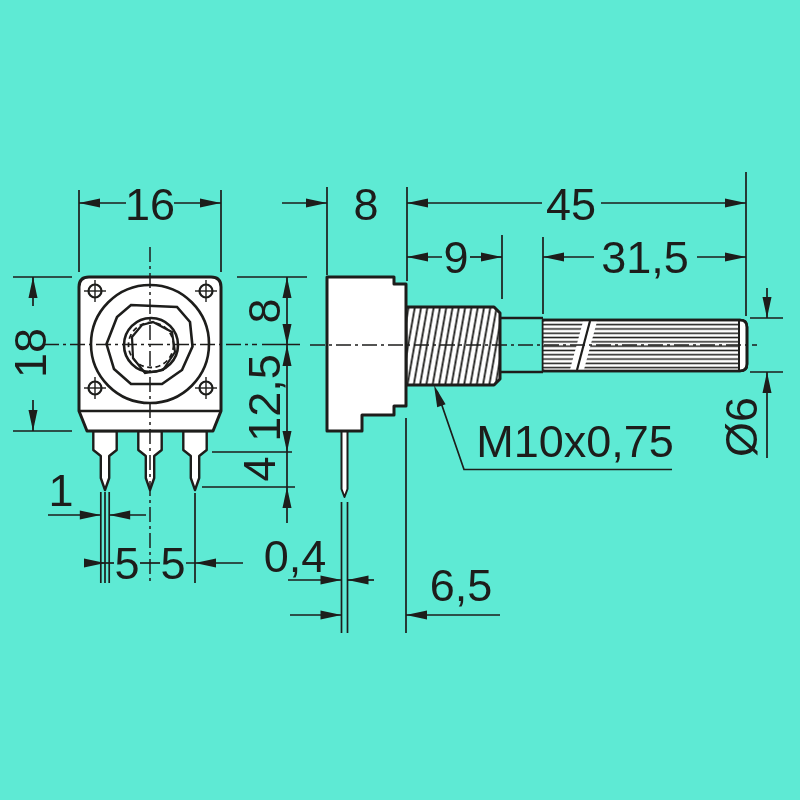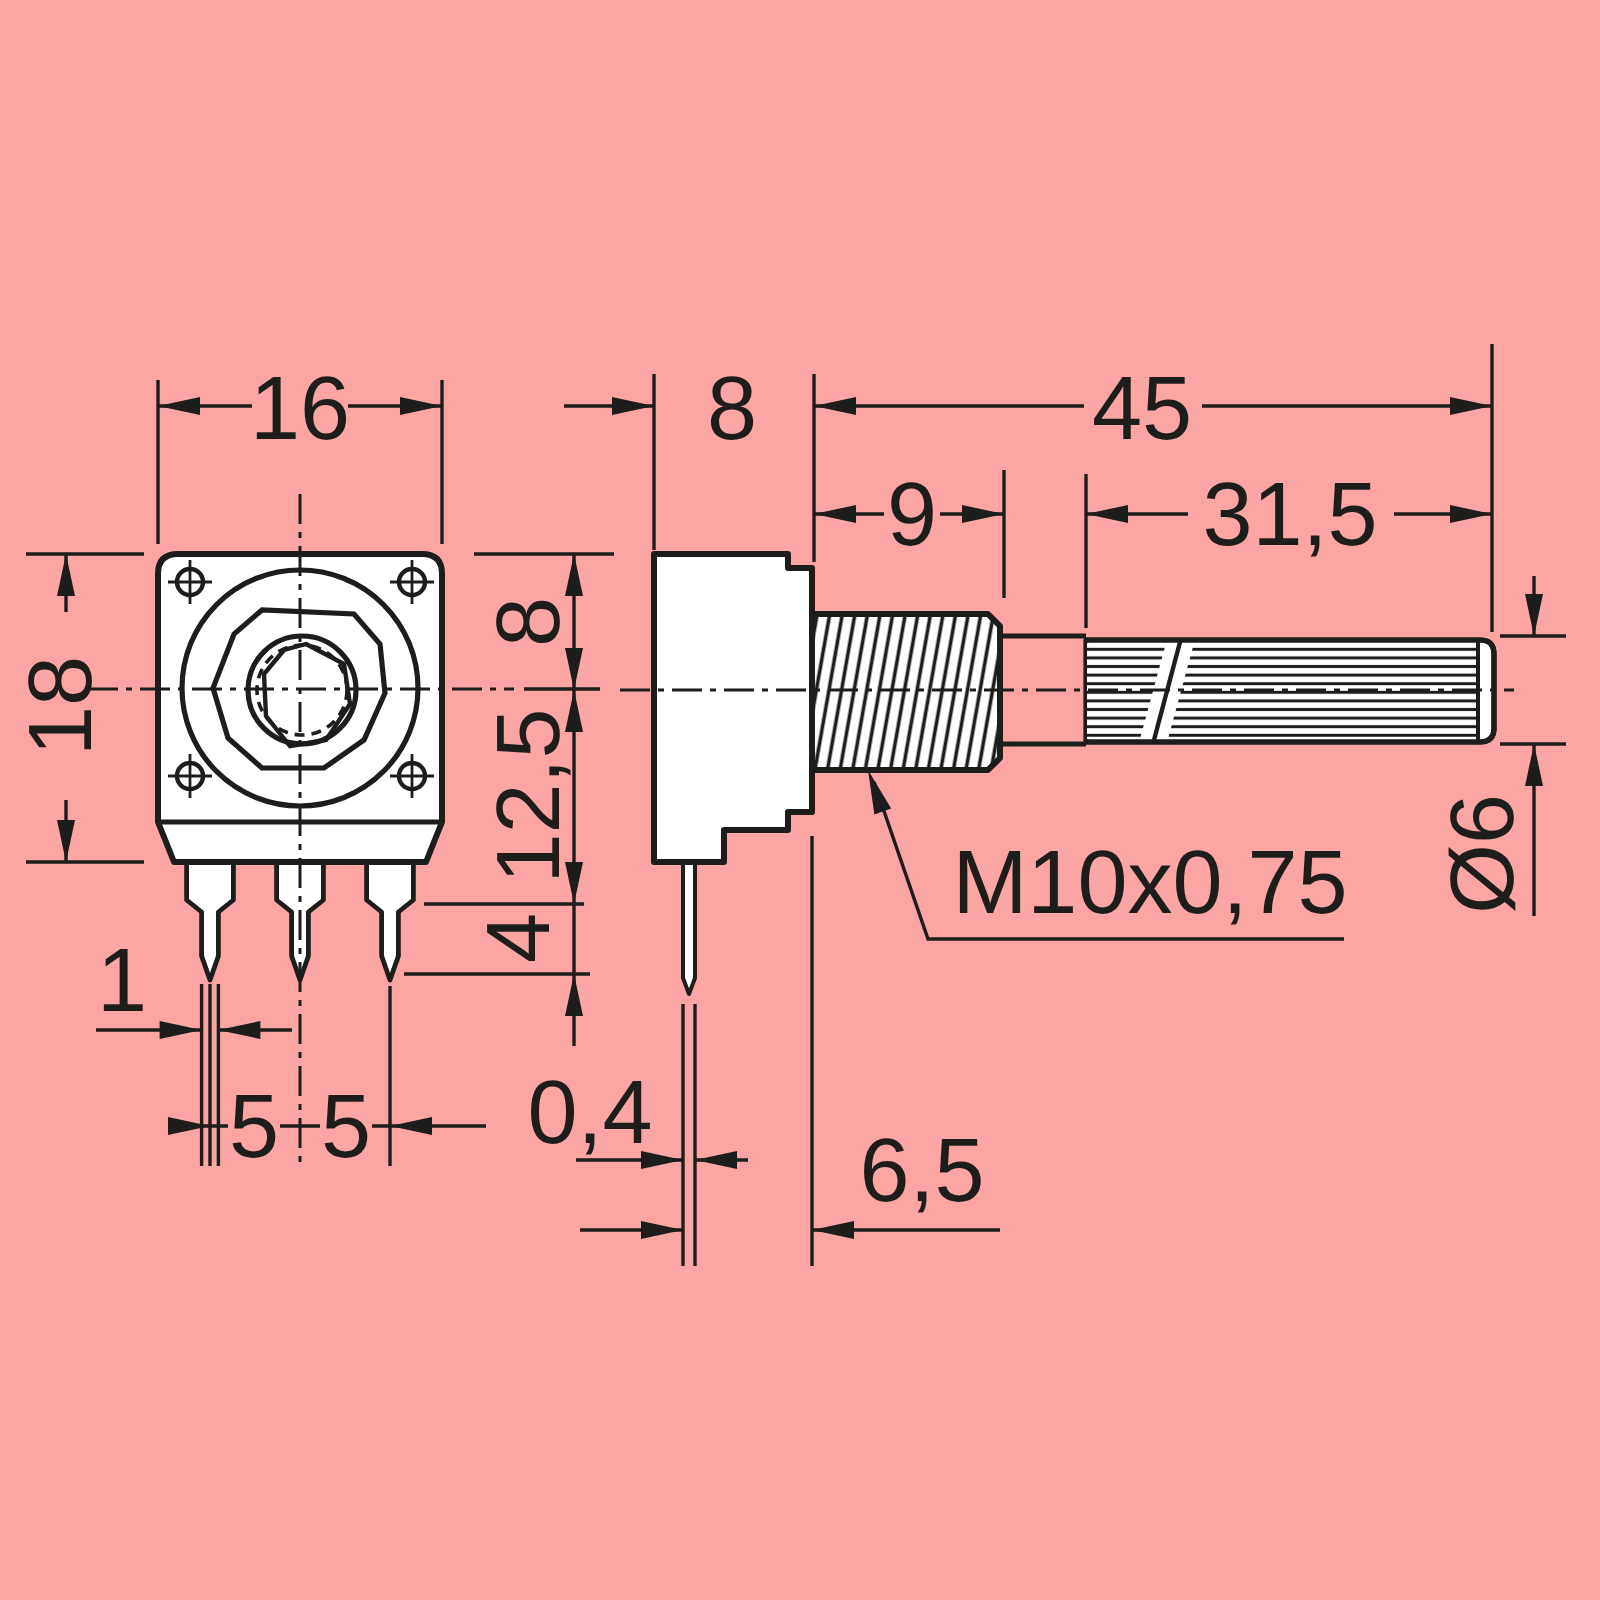--- a/index.html
+++ b/index.html
@@ -1,16 +1,16 @@
 <!DOCTYPE html>
 <html><head>
 <meta charset="utf-8">
 <style>
   html,body{margin:0;padding:0;background:#ffffff;}
-  .stage{width:800px;height:800px;background:#fca5a5;position:relative;overflow:hidden;}
+  .stage{width:800px;height:800px;background:#5eead4;position:relative;overflow:hidden;}
   svg{display:block;}
   .outline{fill:#ffffff;stroke:#1d1d1b;stroke-width:3;stroke-linejoin:round;}
   .mid{fill:none;stroke:#1d1d1b;stroke-width:2.6;}
   .thin{fill:none;stroke:#1d1d1b;stroke-width:1.7;}
   .hair{fill:none;stroke:#1d1d1b;stroke-width:1.4;}
   .cl{fill:none;stroke:#1d1d1b;stroke-width:1.5;stroke-dasharray:15 4 3 4;}
   .dash{fill:none;stroke:#1d1d1b;stroke-width:1.8;stroke-dasharray:5 3.5;}
   .ah{fill:#1d1d1b;stroke:none;}
   text{font-family:"Liberation Sans","DejaVu Sans",sans-serif;font-size:45px;fill:#1d1d1b;}
   .lbl{text-anchor:middle;}

